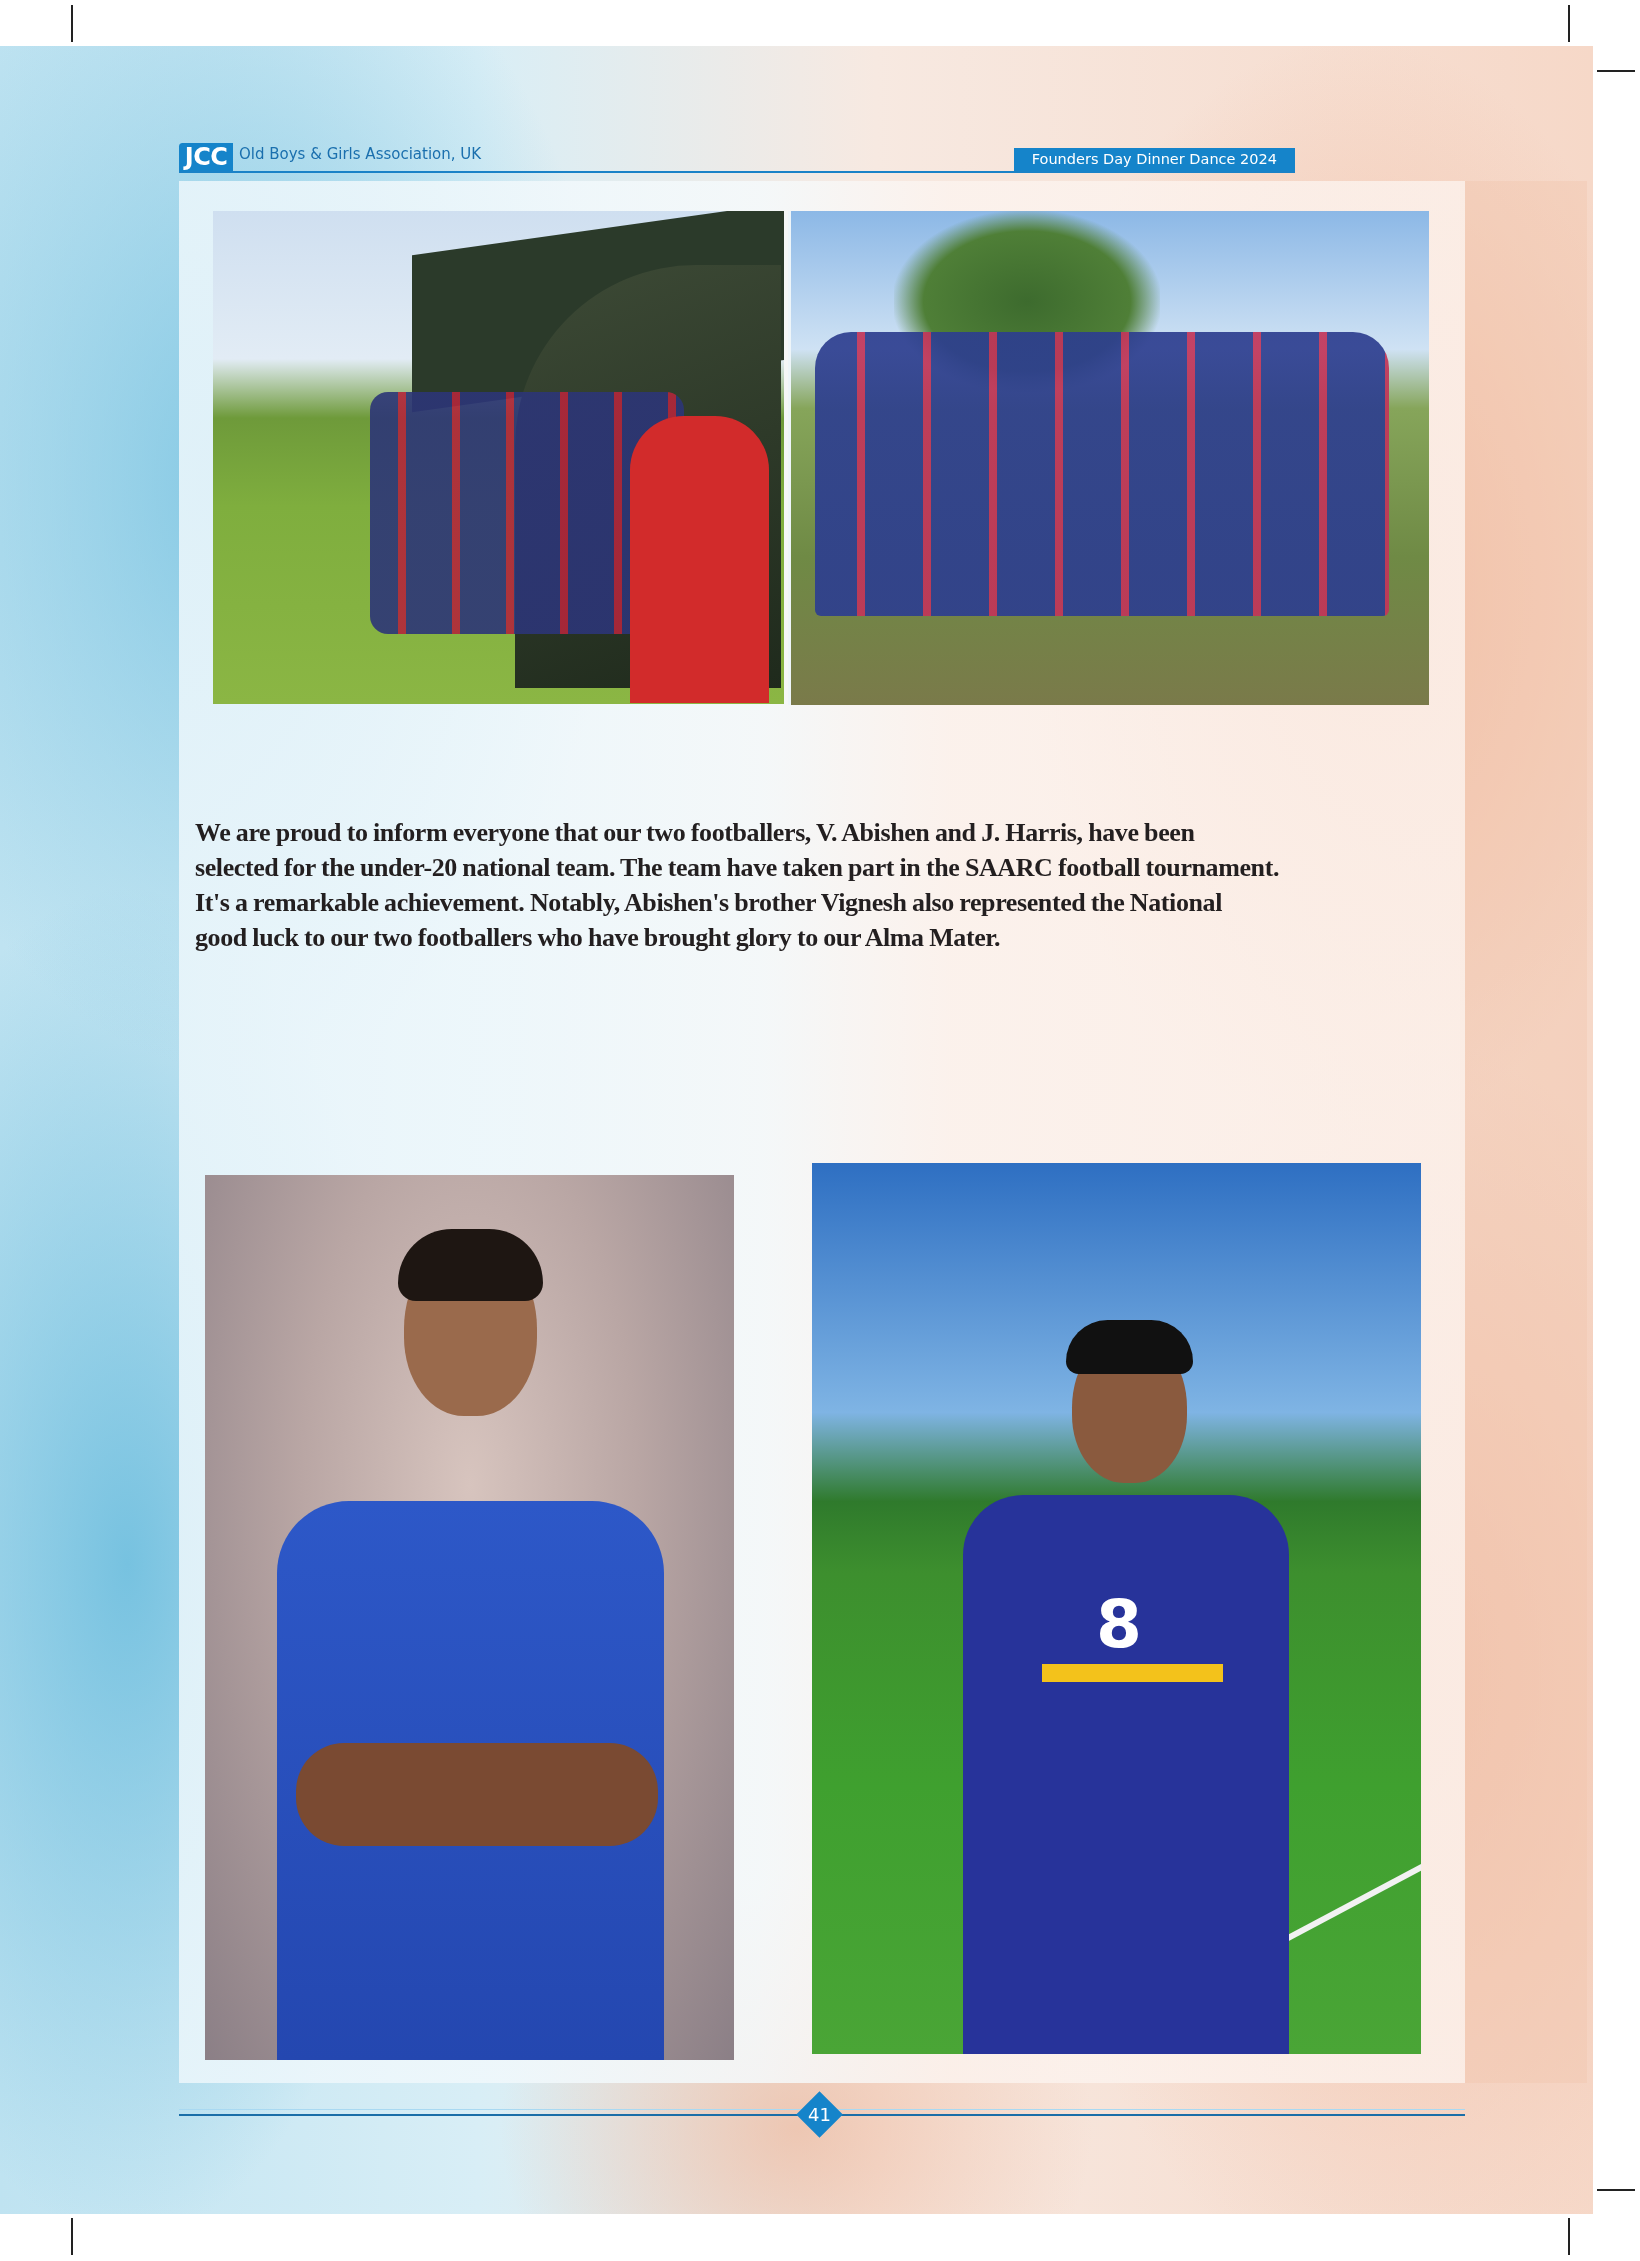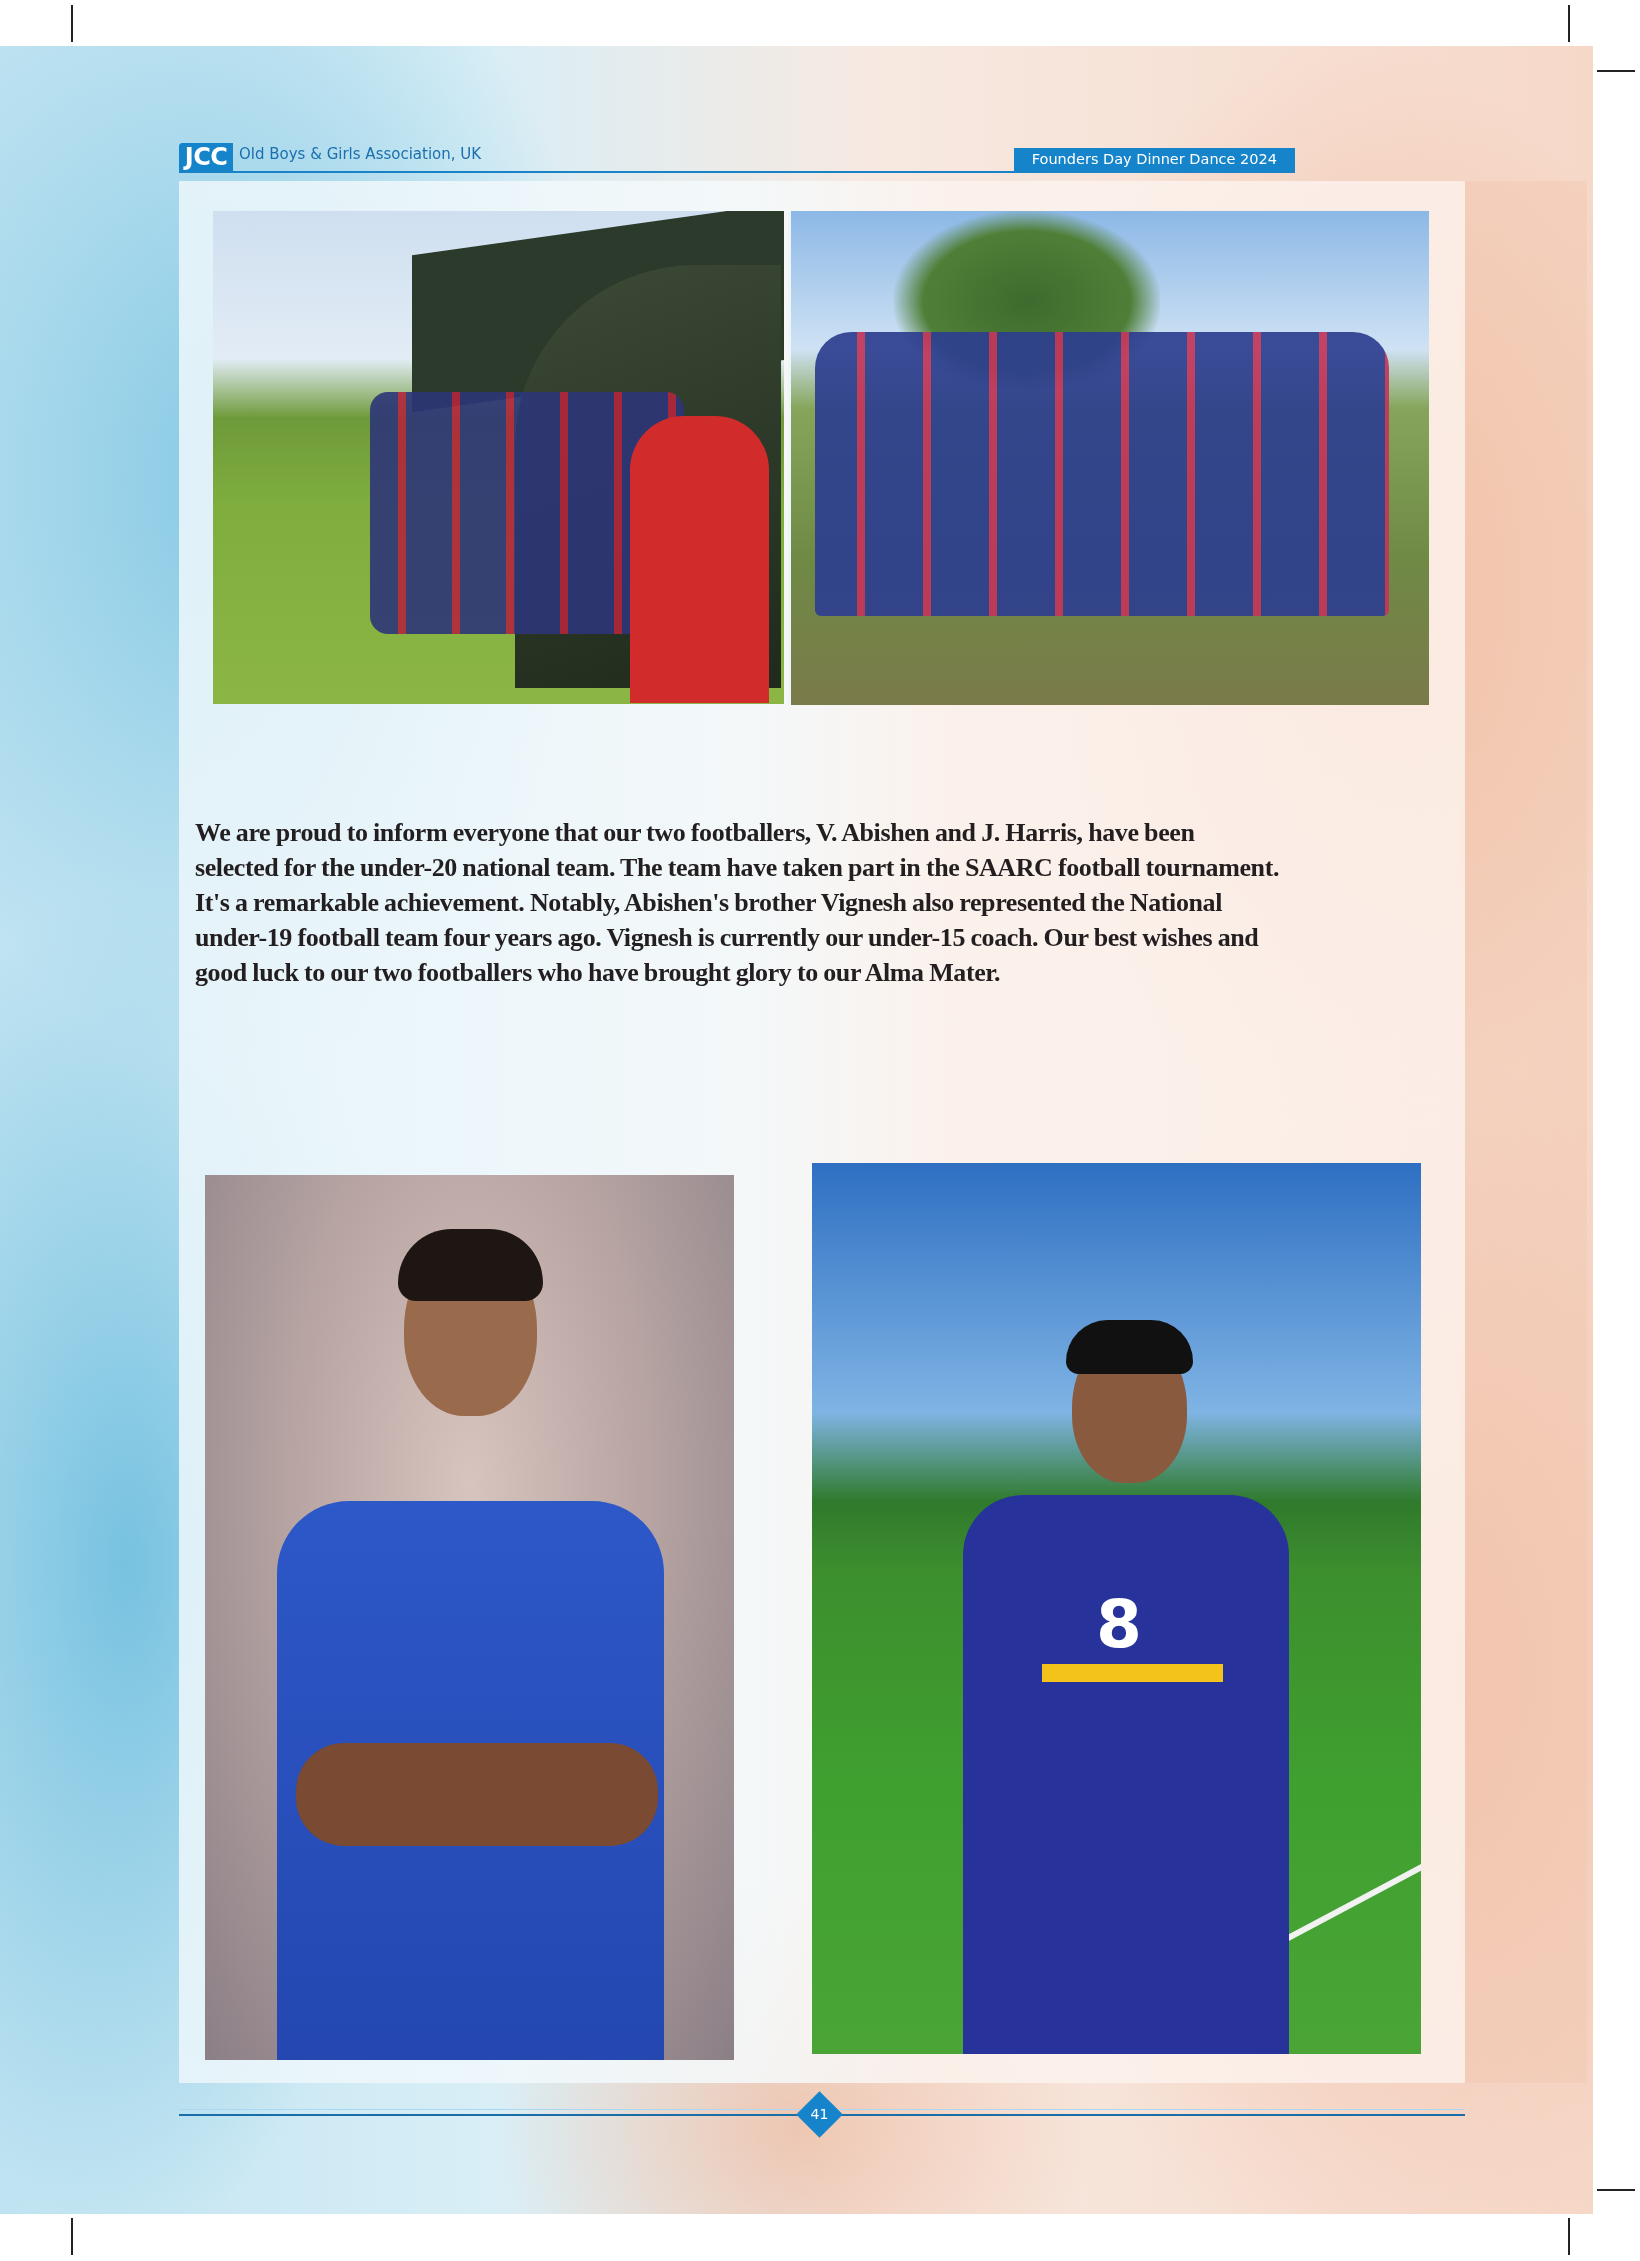--- a/index.html
+++ b/index.html
@@ -156,21 +156,21 @@
   }
   .footer-rule-light {
     position:absolute; left:179px; top:2109px; width:1286px; height:1.2px; background:#a9d9f2;
   }
   .page-badge {
     position:absolute; left:803px; top:2098px; width:33px; height:33px;
     transform:rotate(45deg); background:#1584ca;
   }
   .page-num {
     position:absolute; left:803px; top:2098px; width:33px; height:33px;
-    line-height:33px; text-align:center; color:#fff; font-size:14px;
+    line-height:33px; text-align:center; color:#fff; font-size:18px;
     font-family:"DejaVu Sans", sans-serif;
   }
 </style>
 </head>
 <body>
 
 <div class="crop v" style="left:71px;top:4.8px;"></div>
 <div class="crop h" style="left:4.8px;top:70px;"></div>
 <div class="crop v" style="left:1568px;top:4.8px;"></div>
 <div class="crop h" style="left:1597px;top:70px;"></div>
@@ -199,21 +199,20 @@
 <div class="photo-divider"></div>
 <div class="photo photo-team">
   <div class="tree"></div>
   <div class="squad"></div>
 </div>
 
 <div class="article">
   <span class="line">We are proud to inform everyone that our two footballers, V. Abishen and J. Harris, have been</span>
   <span class="line">selected for the under-20 national team. The team have taken part in the SAARC football tournament.</span>
   <span class="line">It's a remarkable achievement. Notably, Abishen's brother Vignesh also represented the National</span>
-  <span class="line">under-19 football team four years ago. Vignesh is currently our under-15 coach. Our best wishes and</span>
   <span class="line">good luck to our two footballers who have brought glory to our Alma Mater.</span>
 </div>
 
 <div class="photo photo-p1">
   <div class="jersey"></div>
   <div class="head"></div>
   <div class="hair"></div>
   <div class="arms"></div>
 </div>
 <div class="photo photo-p2">

